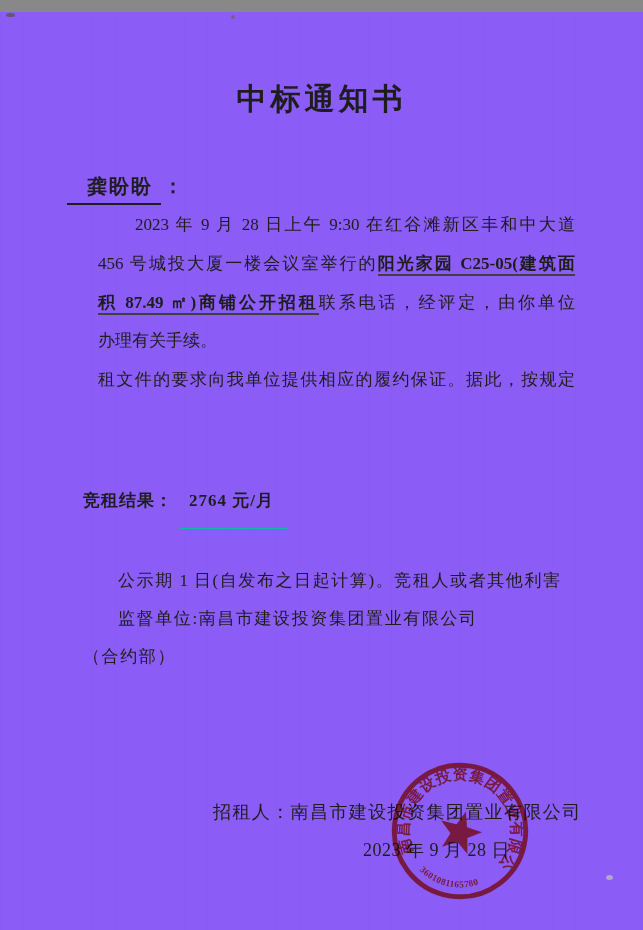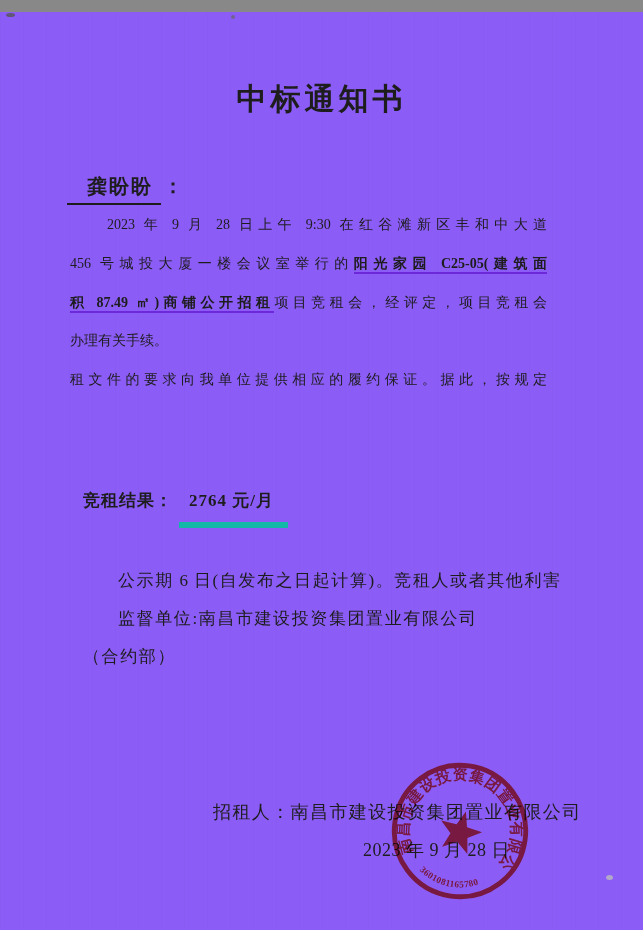--- a/index.html
+++ b/index.html
@@ -30,48 +30,48 @@
     white-space:nowrap;
   }
   .addressee .name {
     display:inline-block;
     border-bottom:2px solid #1d1d1d;
     padding:0 8px 1px 20px;
   }
   .addressee .colon { margin-left:2px; }
 
   .body-block {
-    position:absolute; left:70px; top:194px; width:477px;
-    font-size:14px; line-height:38.8px;
+    position:absolute; left:98px; top:194px; width:477px;
+    font-size:17px; line-height:38.8px;
     word-break: keep-all;
   }
   .notice-block {
     position:absolute; left:83px; top:550px; width:477px;
     font-size:17px; line-height:38px;
     word-break: keep-all;
   }
   .line { white-space:normal; }
   .just { text-align: justify; text-align-last: justify; }
   .indent { text-indent:37px; }
   .indent-sm { text-indent:35px; }
   .sp { letter-spacing:1.6px; }
   .bold-u {
     font-weight:bold;
-    border-bottom:2px solid #6d28d9;
+    border-bottom:2px solid #404040;
     padding-bottom:1px;
   }
   .result-line {
     position:absolute; left:83px; top:470px;
     font-size:17px; font-weight:bold; line-height:38px;
     white-space:nowrap; letter-spacing:1px;
   }
   .result-line .value {
     display:inline-block;
-    border-bottom:6px solid #14b8a6;
-    padding:0 14px 2px 10px;
+    border-bottom:1px solid #14b8a6;
+    padding:0 14px 8px 10px;
     margin-left:6px;
     text-align:center;
   }
   .lessor-line {
     position:absolute; left:213px; top:781px;
     font-size:18px; line-height:38px; letter-spacing:1.4px;
     white-space:nowrap;
   }
   .date-line {
     position:absolute; left:363px; top:819px;
@@ -103,31 +103,31 @@
 
   <h1 class="doc-title">中标通知书</h1>
 
   <div class="addressee">
     <span class="name">龚盼盼</span><span class="colon">：</span>
   </div>
 
   <div class="body-block">
     <div class="line just indent">2023 年 9 月 28 日上午 9:30 在红谷滩新区丰和中大道</div>
     <div class="line just"><span>456 号城投大厦一楼会议室举行的</span><span class="bold-u">阳光家园 C25-05(建筑面</span></div>
-    <div class="line just"><span class="bold-u">积 87.49 ㎡)商铺公开招租</span><span>项目竞租会，经评定，项目竞租会</span></div>
+    <div class="line just"><span class="bold-u">积 87.49 ㎡)商铺公开招租</span><span>联系电话，经评定，由你单位</span></div>
     <div class="line">办理有关手续。</div>
     <div class="line just">租文件的要求向我单位提供相应的履约保证。据此，按规定</div>
   </div>
 
   <div class="result-line">
     <span>竞租结果：</span><span class="value">2764 元/月</span>
   </div>
 
   <div class="notice-block">
-    <div class="line just indent-sm">公示期 6 日(自发布之日起计算)。竞租人或者其他利害</div>
+    <div class="line just indent-sm">公示期 1 日(自发布之日起计算)。竞租人或者其他利害</div>
     <div class="line indent-sm sp">监督单位:南昌市建设投资集团置业有限公司（合约部）</div>
   </div>
 
   <div class="lessor-line">招租人：南昌市建设投资集团置业有限公司</div>
   <div class="date-line">2023 年 9 月 28 日</div>
 
   <svg class="seal" viewBox="0 0 150 150" xmlns="http://www.w3.org/2000/svg">
     <defs>
       <path id="sealArcTop" d="M 30.1,103.1 A 53,53 0 1 1 119.9,103.1" fill="none"></path>
       <path id="sealArcBottom" d="M 39.3,120.7 A 58,58 0 0 0 110.7,120.7" fill="none"></path>

